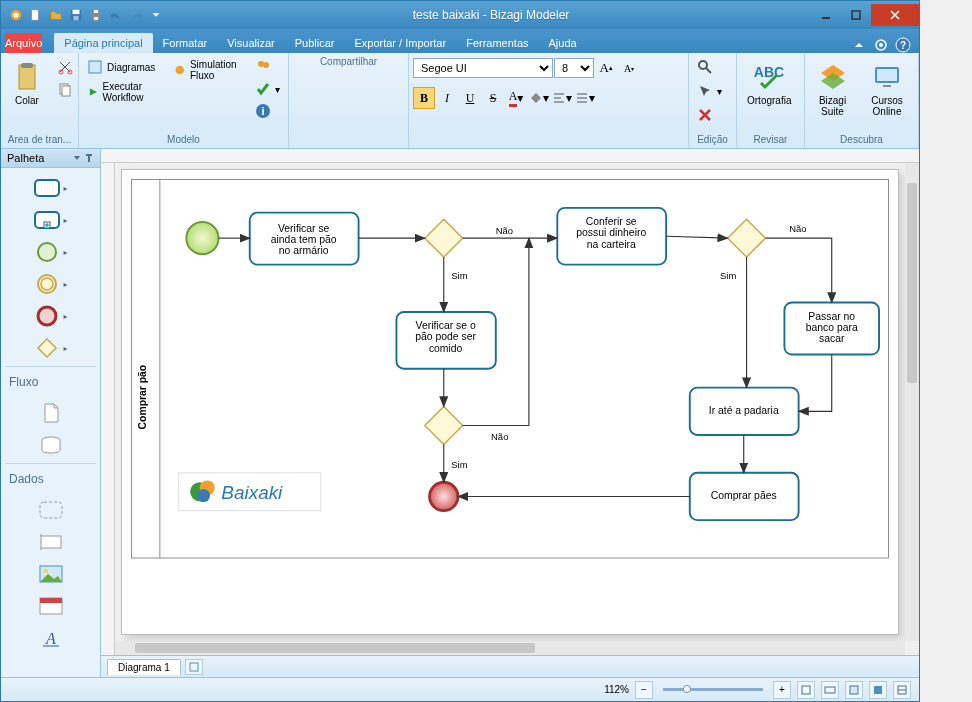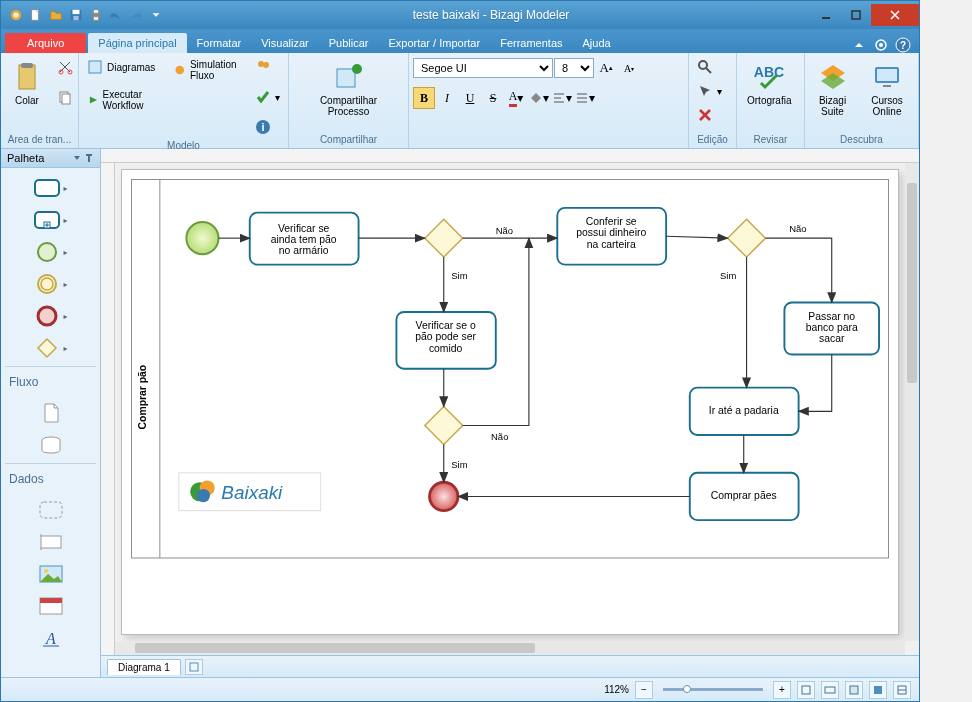--- a/index.html
+++ b/index.html
@@ -13,35 +13,35 @@
 .qat-btn { width: 18px; height: 18px; display: flex; align-items: center; justify-content: center; cursor: pointer; }
 .qat svg { width: 14px; height: 14px; }
 .title-text { flex: 1; text-align: center; font-size: 12px; text-shadow: 0 1px 0 rgba(0,0,0,.2); }
 .win-ctrl { display: flex; }
 .win-btn { width: 30px; height: 22px; display: flex; align-items: center; justify-content: center; cursor: pointer; }
 .win-btn.close { background: #c83c2a; width: 48px; }
 .win-btn svg { width: 10px; height: 10px; }
 
 
 .tabbar { height: 24px; background: linear-gradient(#4a95cc, #3a87c0); display: flex; align-items: flex-end; padding-left: 4px; }
-.tab-file { background: #e44; color: #fff; padding: 4px 22px; border-radius: 2px 2px 0 0; margin-right: 2px; cursor: pointer; font-size: 11px; }
+.tab-file { background: #e44; color: #fff; padding: 4px 0; border-radius: 2px 2px 0 0; margin-right: 12px; cursor: pointer; font-size: 11px; }
 .tab { padding: 4px 10px; color: #fff; cursor: pointer; font-size: 11px; border-radius: 2px 2px 0 0; }
 .tab.active { background: #d6eaf8; color: #2a7ab0; }
 .tab-right { margin-left: auto; display: flex; gap: 6px; padding-right: 8px; align-items: center; }
 .tab-right .hicon { width: 16px; height: 16px; cursor: pointer; }
 
 
 .ribbon { height: 96px; background: linear-gradient(#e8f2fa, #d6eaf8); border-bottom: 1px solid #9ac4e2; display: flex; }
 .rgroup { border-right: 1px solid #b4d2e8; display: flex; flex-direction: column; padding: 2px; }
 .rgroup-body { flex: 1; display: flex; align-items: flex-start; gap: 4px; padding: 2px; }
 .rgroup-label { text-align: center; font-size: 10px; color: #4a7090; padding: 1px 4px; }
 .rbtn-big { display: flex; flex-direction: column; align-items: center; padding: 4px 6px; cursor: pointer; border-radius: 2px; min-width: 44px; }
 .rbtn-big .ico { width: 32px; height: 32px; }
 .rbtn-big .lbl { font-size: 10px; text-align: center; margin-top: 2px; line-height: 1.1; }
-.rcol { display: flex; flex-direction: column; gap: 10px; }
+.rcol { display: flex; flex-direction: column; gap: 2px; }
 .rbtn-sm { display: flex; align-items: center; gap: 4px; padding: 2px 4px; cursor: pointer; font-size: 10px; border-radius: 2px; }
 .rbtn-sm .ico { width: 16px; height: 16px; }
 .fmt-row { display: flex; gap: 1px; align-items: center; margin-bottom: 4px; }
 .fmt-select { border: 1px solid #8aaacc; background: #fff; font-size: 11px; padding: 1px 3px; height: 20px; }
 .fmt-btn { width: 22px; height: 22px; border: 1px solid transparent; display: flex; align-items: center; justify-content: center; cursor: pointer; font-size: 12px; font-family: Georgia, serif; }
 .fmt-btn.active { background: #f6d878; border-color: #d0a030; }
 
 
 .main { flex: 1; display: flex; overflow: hidden; }
 
@@ -257,29 +257,20 @@
                 <circle cx="8" cy="8" r="7" fill="#3a7ab0"></circle>
                 <text x="8" y="12" text-anchor="middle" fill="#fff" font-size="11" font-weight="bold">i</text>
               </svg>
             </div>
         </div>
       </div>
       <div class="rgroup-label">Modelo</div>
     </div>
 
     <div class="rgroup" style="width:120px">
-      <div class="rgroup-body">
-        <div class="rbtn-big">
-          <svg class="ico" viewBox="0 0 32 32">
-              <rect x="4" y="8" width="18" height="18" fill="#d0e8f8" stroke="#4a90c0"></rect>
-              <circle cx="24" cy="8" r="5" fill="#3a9a3a"></circle>
-            </svg>
-          <span class="lbl">Compartilhar Processo</span>
-        </div>
-      </div>
       <div class="rgroup-label">Compartilhar</div>
     </div>
 
     <div class="rgroup" style="width:280px">
       <div class="rgroup-body" style="flex-direction:column;align-items:stretch">
         <div class="fmt-row">
           <select class="fmt-select" style="width:140px"><option>Segoe UI</option></select>
           <select class="fmt-select" style="width:40px"><option>8</option></select>
           <div class="fmt-btn" style="font-size:13px">A<sup style="font-size:7px">▴</sup></div>
           <div class="fmt-btn" style="font-size:10px">A<sup style="font-size:6px">▾</sup></div>

